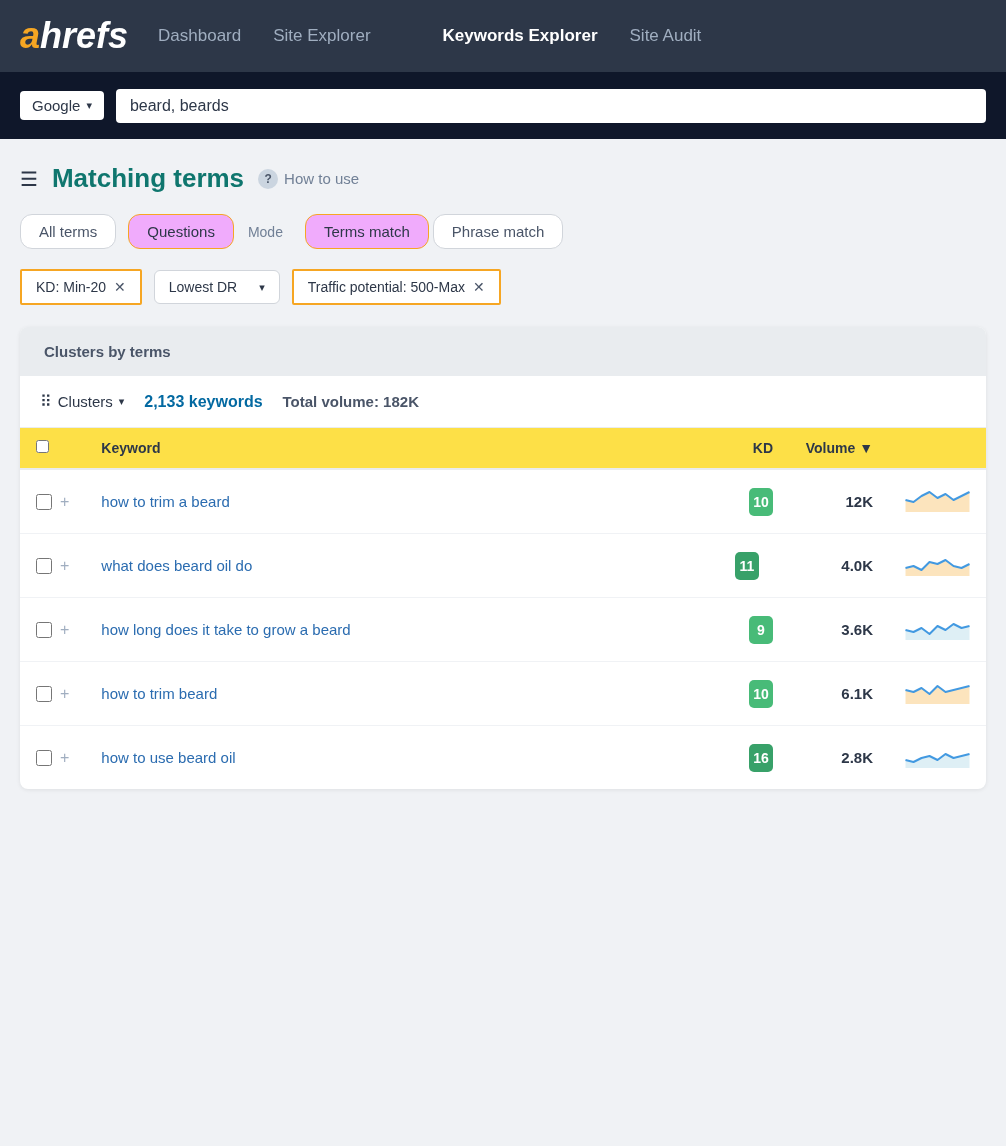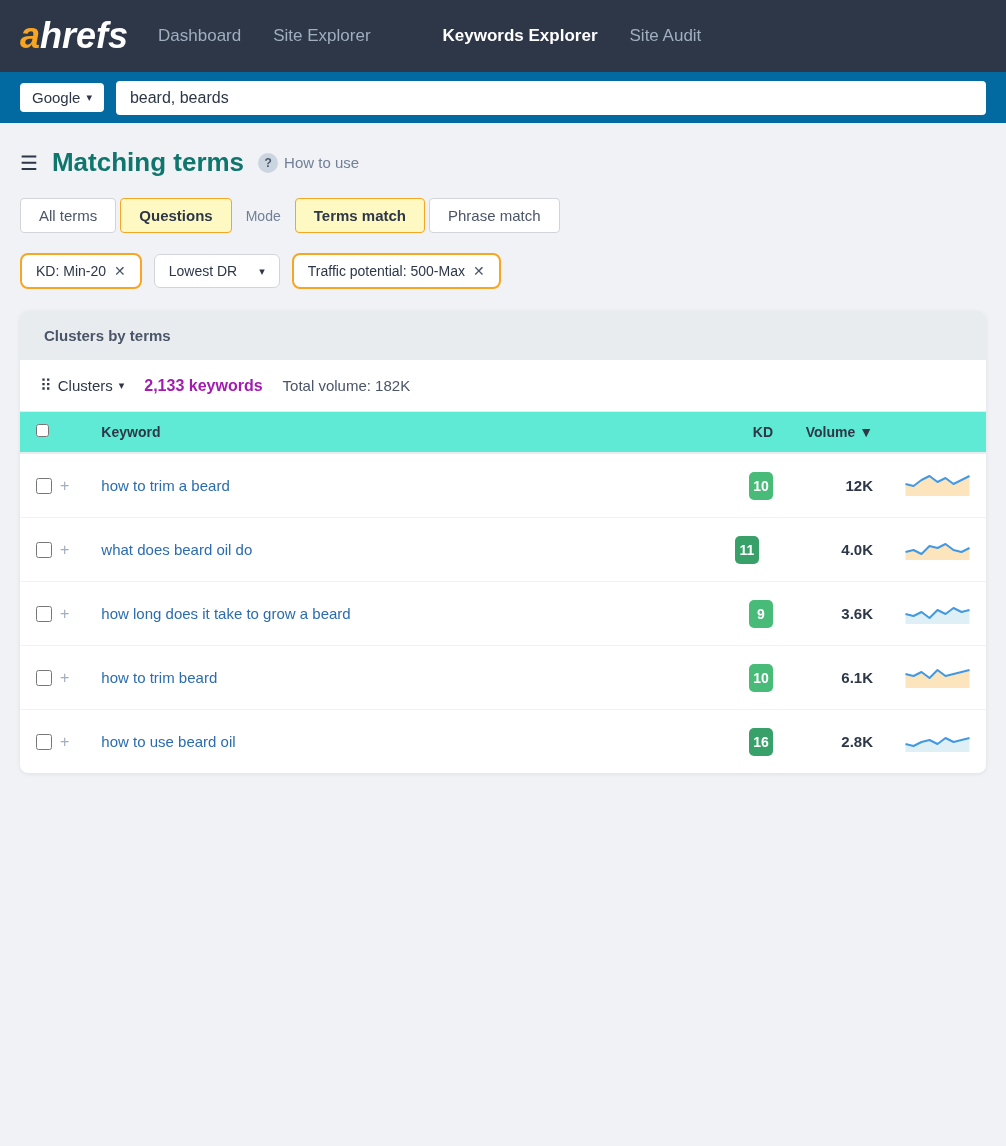--- a/index.html
+++ b/index.html
@@ -44,25 +44,25 @@
       cursor: pointer;
     }
     .nav-link.active {
       color: #ffffff;
       font-weight: 600;
       padding-left: 40px;
     }
 
     
     .search-bar {
-      background: #0369a1;
+      background: #0f172a;
       display: flex;
       align-items: center;
       padding: 0 20px;
-      height: 51px;
+      height: 67px;
       gap: 12px;
     }
     .search-engine-btn {
       background: #ffffff;
       border: none;
       border-radius: 4px;
       padding: 6px 12px;
       font-size: 15px;
       font-weight: 500;
       cursor: pointer;
@@ -131,33 +131,34 @@
     
     .filter-tabs {
       display: flex;
       align-items: center;
       gap: 4px;
       margin-bottom: 20px;
       flex-wrap: wrap;
     }
     .filter-tab {
       padding: 8px 18px;
-      border-radius: 4px;
+      border-radius: 12px;
       font-size: 15px;
       font-weight: 500;
       cursor: pointer;
       border: 1px solid #d1d5db;
       background: #ffffff;
       color: #4a5568;
     }
     .filter-tab.active {
-      background: #fef9c3;
+      background: #f0abfc;
       border-color: #f6a623;
       color: #2d3748;
-      font-weight: 700;
+      font-weight: 400;
+      margin-left: 8px;
     }
     .filter-label {
       padding: 8px 10px;
       font-size: 14px;
       color: #718096;
       font-weight: 500;
     }
 
     
     .active-filters {
@@ -165,21 +166,21 @@
       align-items: center;
       gap: 12px;
       margin-bottom: 22px;
       flex-wrap: wrap;
     }
     .filter-pill {
       display: flex;
       align-items: center;
       gap: 8px;
       padding: 8px 14px;
-      border-radius: 8px;
+      border-radius: 2px;
       font-size: 14px;
       font-weight: 500;
       cursor: pointer;
       border: 2px solid #f6a623;
       background: #ffffff;
       color: #2d3748;
     }
     .filter-pill .close-x {
       font-size: 14px;
       color: #4a5568;
@@ -247,39 +248,40 @@
       border: none;
       background: none;
       font-weight: 500;
     }
     .clusters-icon {
       font-size: 16px;
     }
     .stats-keywords {
       font-size: 16px;
       font-weight: 700;
-      color: #a21caf;
+      color: #0369a1;
     }
     .stats-volume {
       font-size: 15px;
       color: #4a5568;
+      font-weight: bold;
     }
 
     
     .keywords-table {
       width: 100%;
       border-collapse: collapse;
     }
     .keywords-table th {
       padding: 12px 16px;
       text-align: left;
       font-size: 14px;
       font-weight: 700;
       color: #2d3748;
-      background: #5eead4;
+      background: #fde047;
       border-bottom: 2px solid #e9ecef;
     }
     .keywords-table th.right { text-align: right; }
     .keywords-table td {
       padding: 14px 16px;
       font-size: 15px;
       border-bottom: 1px solid #f0f2f5;
       vertical-align: middle;
     }
     .keywords-table tr:last-child td { border-bottom: none; }

